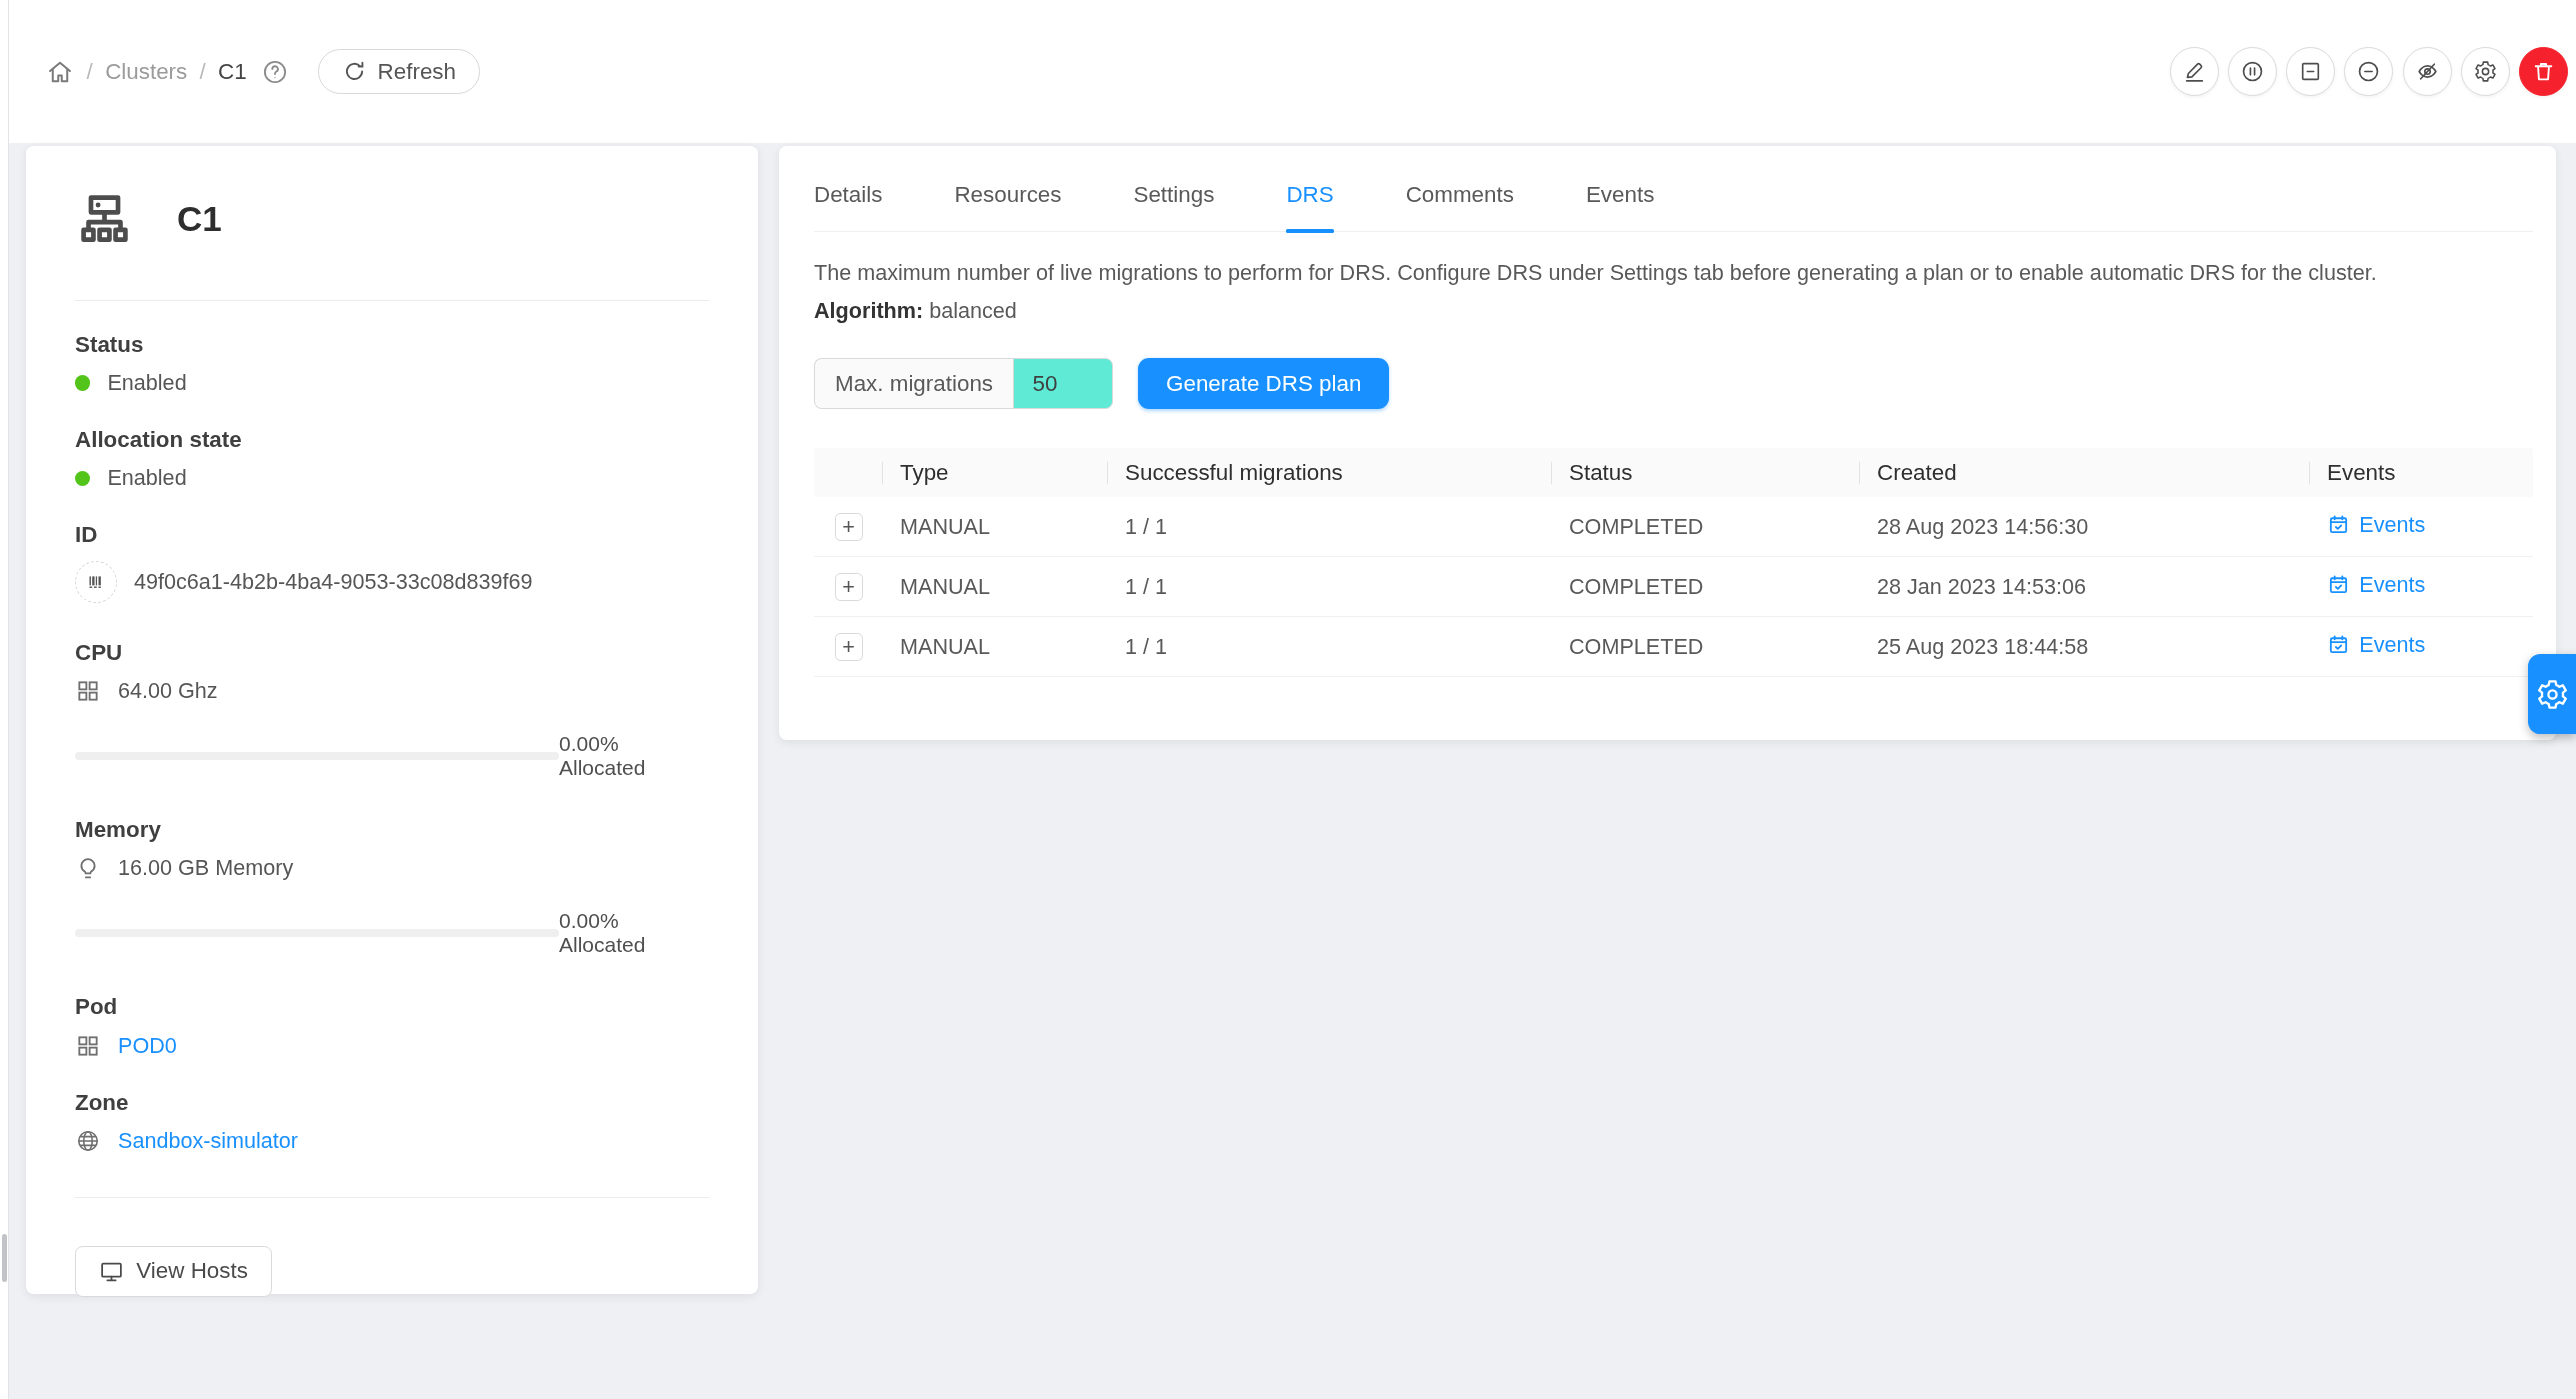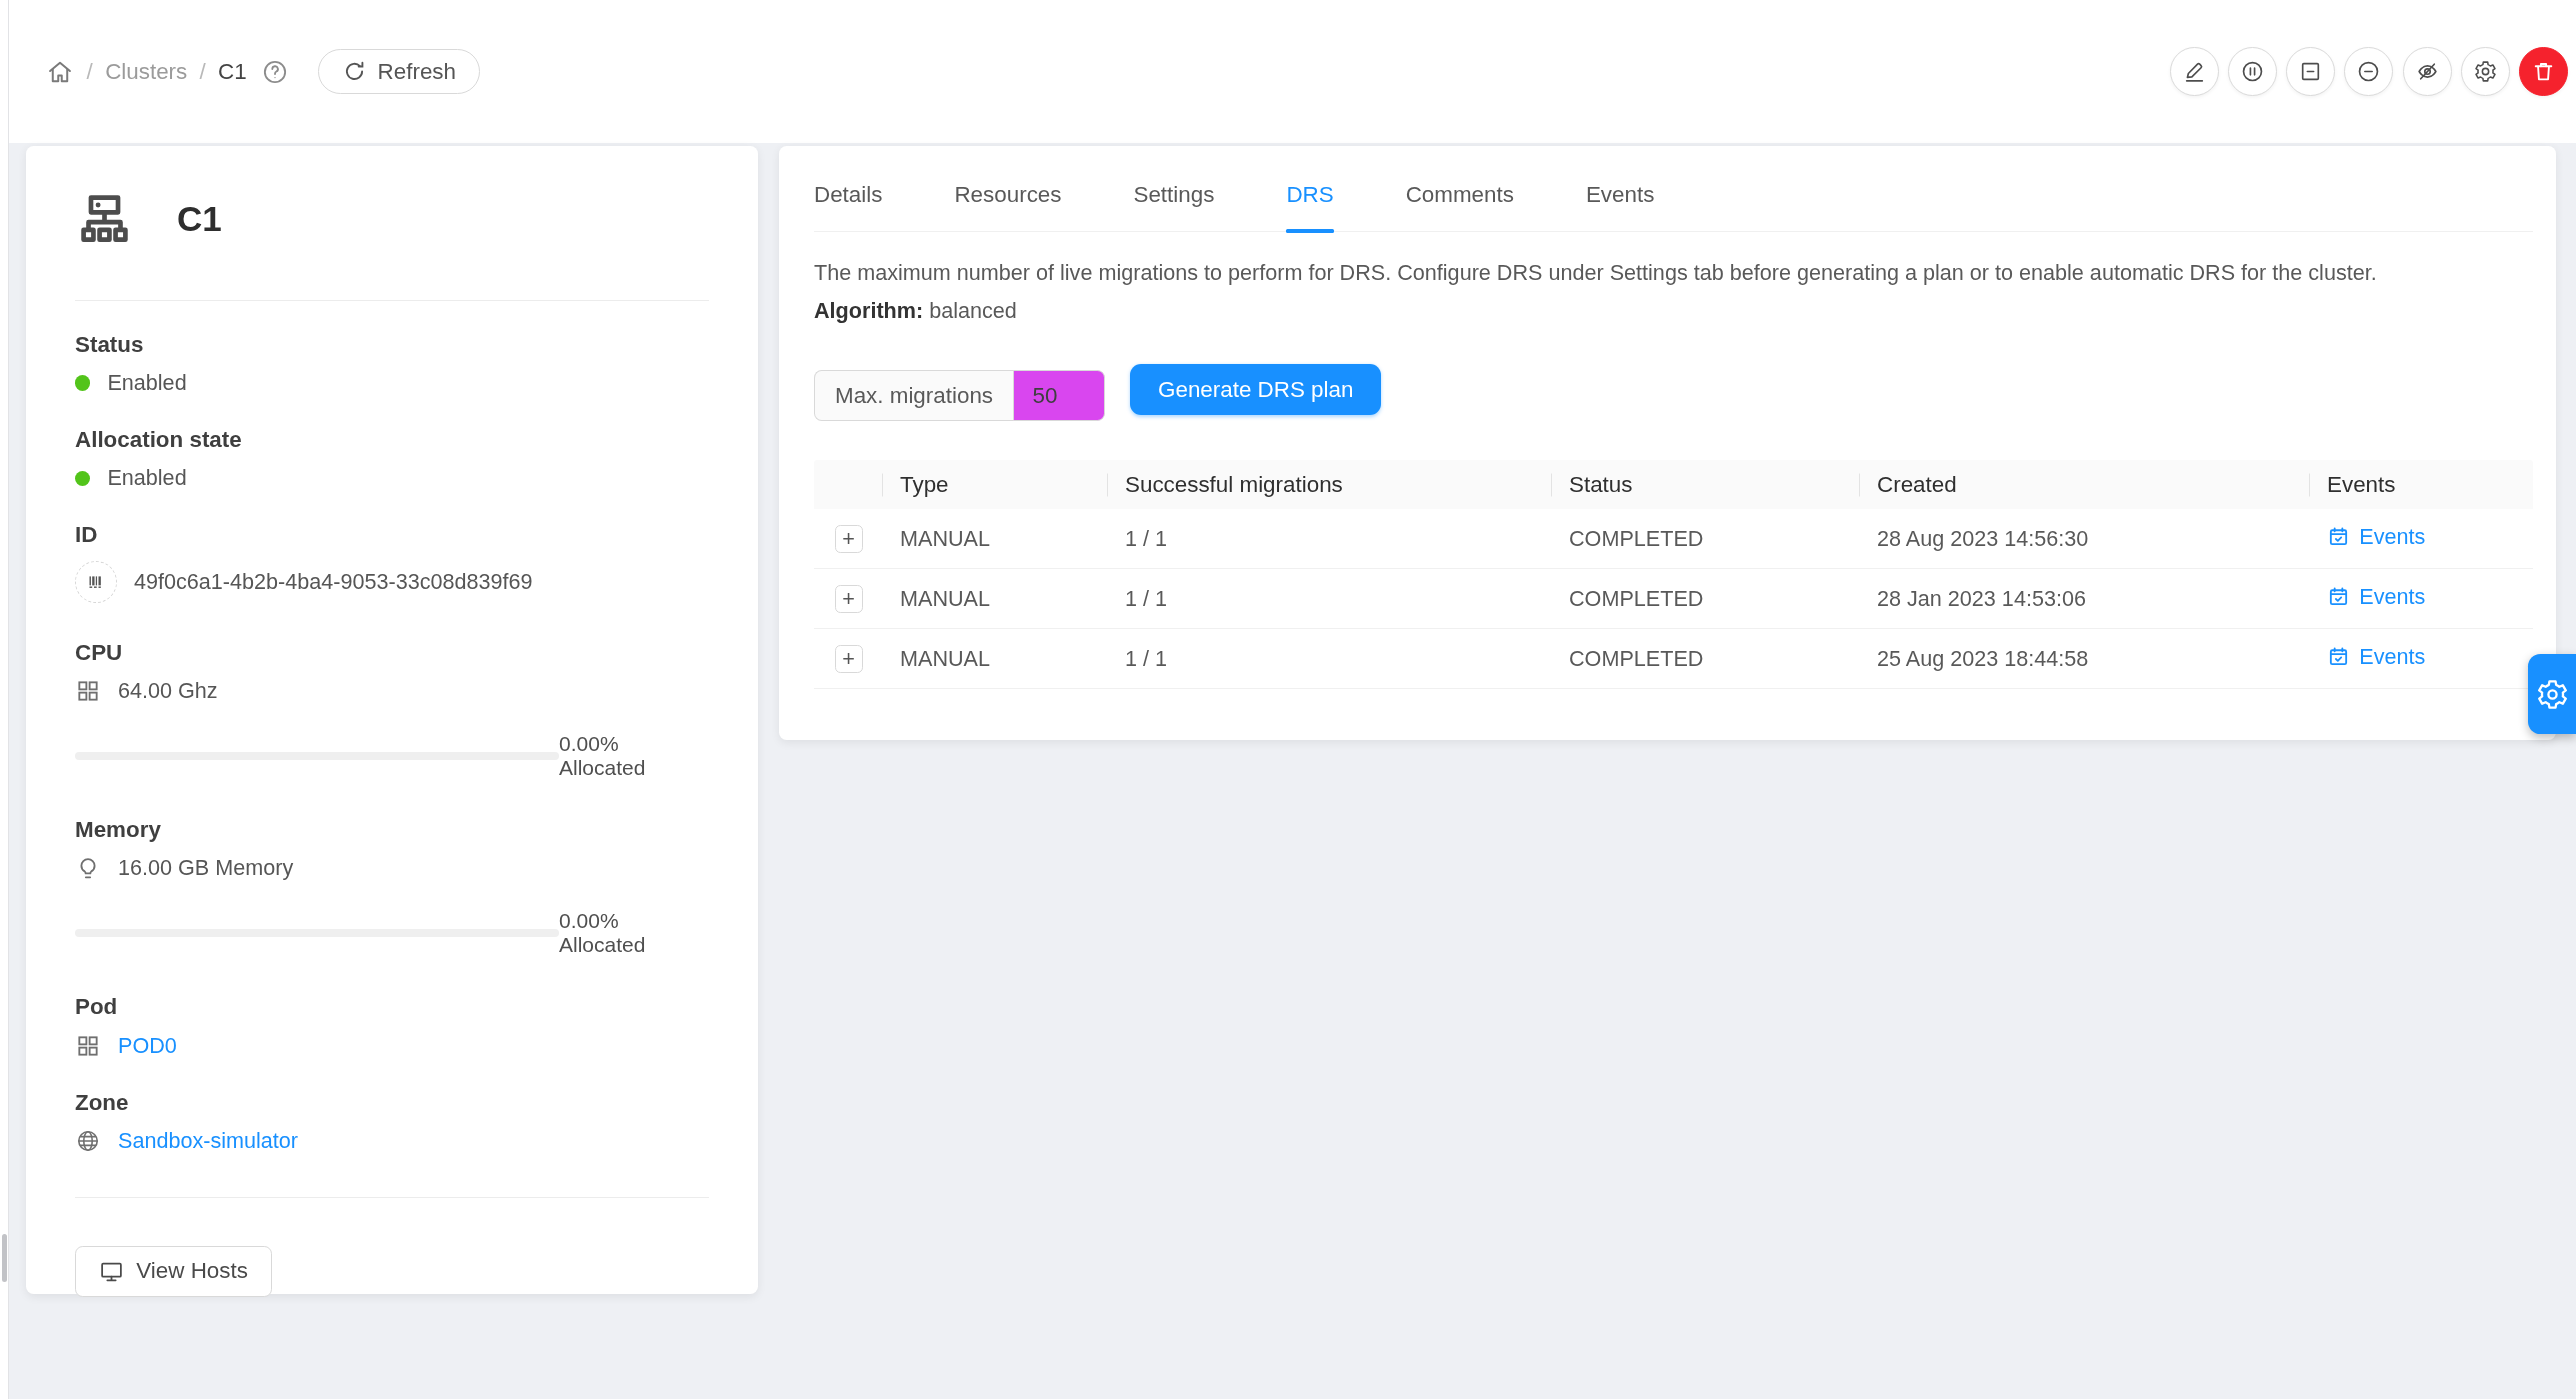--- a/index.html
+++ b/index.html
@@ -67,27 +67,27 @@
     padding:0 23px 0 35px;}
   .tabs{ display:flex; gap:72px; padding-top:36px; border-bottom:1.5px solid #f0f0f0;}
   .tab{ font-size:22.4px; color:#595959; padding-bottom:23px; position:relative; cursor:pointer;}
   .tab.active{ color:#1890ff;}
   .tab.active::after{ content:""; position:absolute; left:0; right:0; bottom:-1.5px;
     height:3.1px; background:#1890ff; border-radius:1.5px;}
   .drs-desc{ margin-top:28px; font-size:21.6px; color:#595959;}
   .algo-line{ margin-top:12.3px; font-size:21.6px; color:#595959;}
   .algo-line b{ color:#333; }
   .controls{ margin-top:34px; display:flex; align-items:center;}
-  .input-group{ display:flex; height:51px;margin-top:12px;}
+  .input-group{ display:flex; height:51px;}
   .ig-addon{ background:#fafafa; border:1.2px solid #d9d9d9; border-right:none;
     border-radius:7.7px 0 0 7.7px; padding:0 20px; display:flex; align-items:center;
     font-size:22.4px; color:#595959;}
-  .ig-input{ width:92px; height:51px; border:1.2px solid #d9d9d9; border-radius:0 7.7px 7.7px 0;
+  .ig-input{ width:100px; height:51px; border:1.2px solid #d9d9d9; border-radius:0 7.7px 7.7px 0;
     padding:0 18.5px; font-size:22.4px; color:#3f3f3f; outline:none;
-    font-family:"Liberation Sans", sans-serif; background:#d946ef;}
+    font-family:"Liberation Sans", sans-serif; background:#5eead4;}
   .primary-btn{ margin-left:25px; height:51px; padding:0 28px; border:none; border-radius:11px;
     background:#1890ff; color:#fff; font-size:22.4px; cursor:pointer;
     box-shadow:0 1.5px 3.9px rgba(24,144,255,.35); font-family:"Liberation Sans", sans-serif;}
 
   
   .drs-table{ margin-top:39px; width:1719px;}
   .thead{ display:flex; align-items:flex-start; height:49px; background:#fafafa; border-radius:3.1px 3.1px 0 0;
     font-size:22.4px; color:#2f2f2f;}
   .th{ position:relative; height:100%; display:flex; align-items:center;}
   .th:not(:last-child)::after{ content:""; position:absolute; right:0; top:50%;

